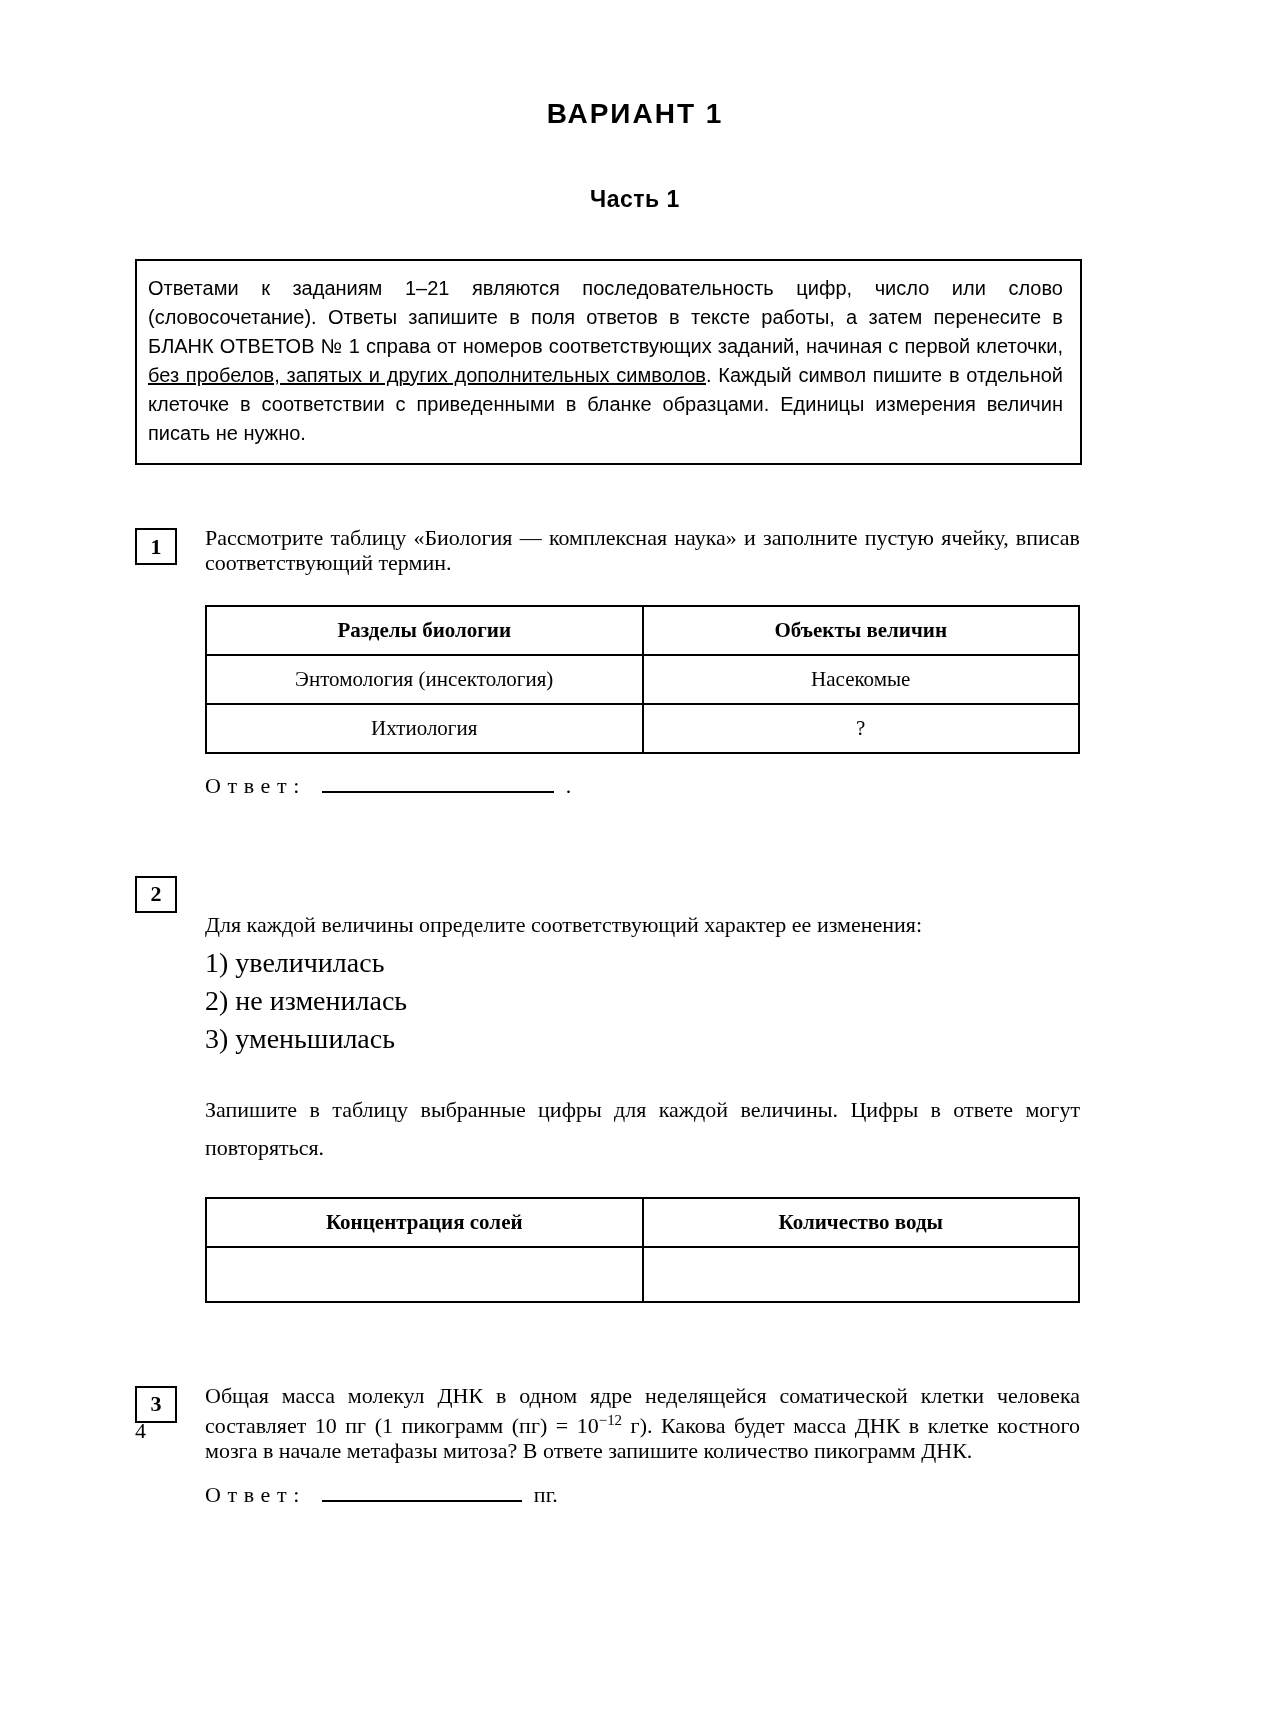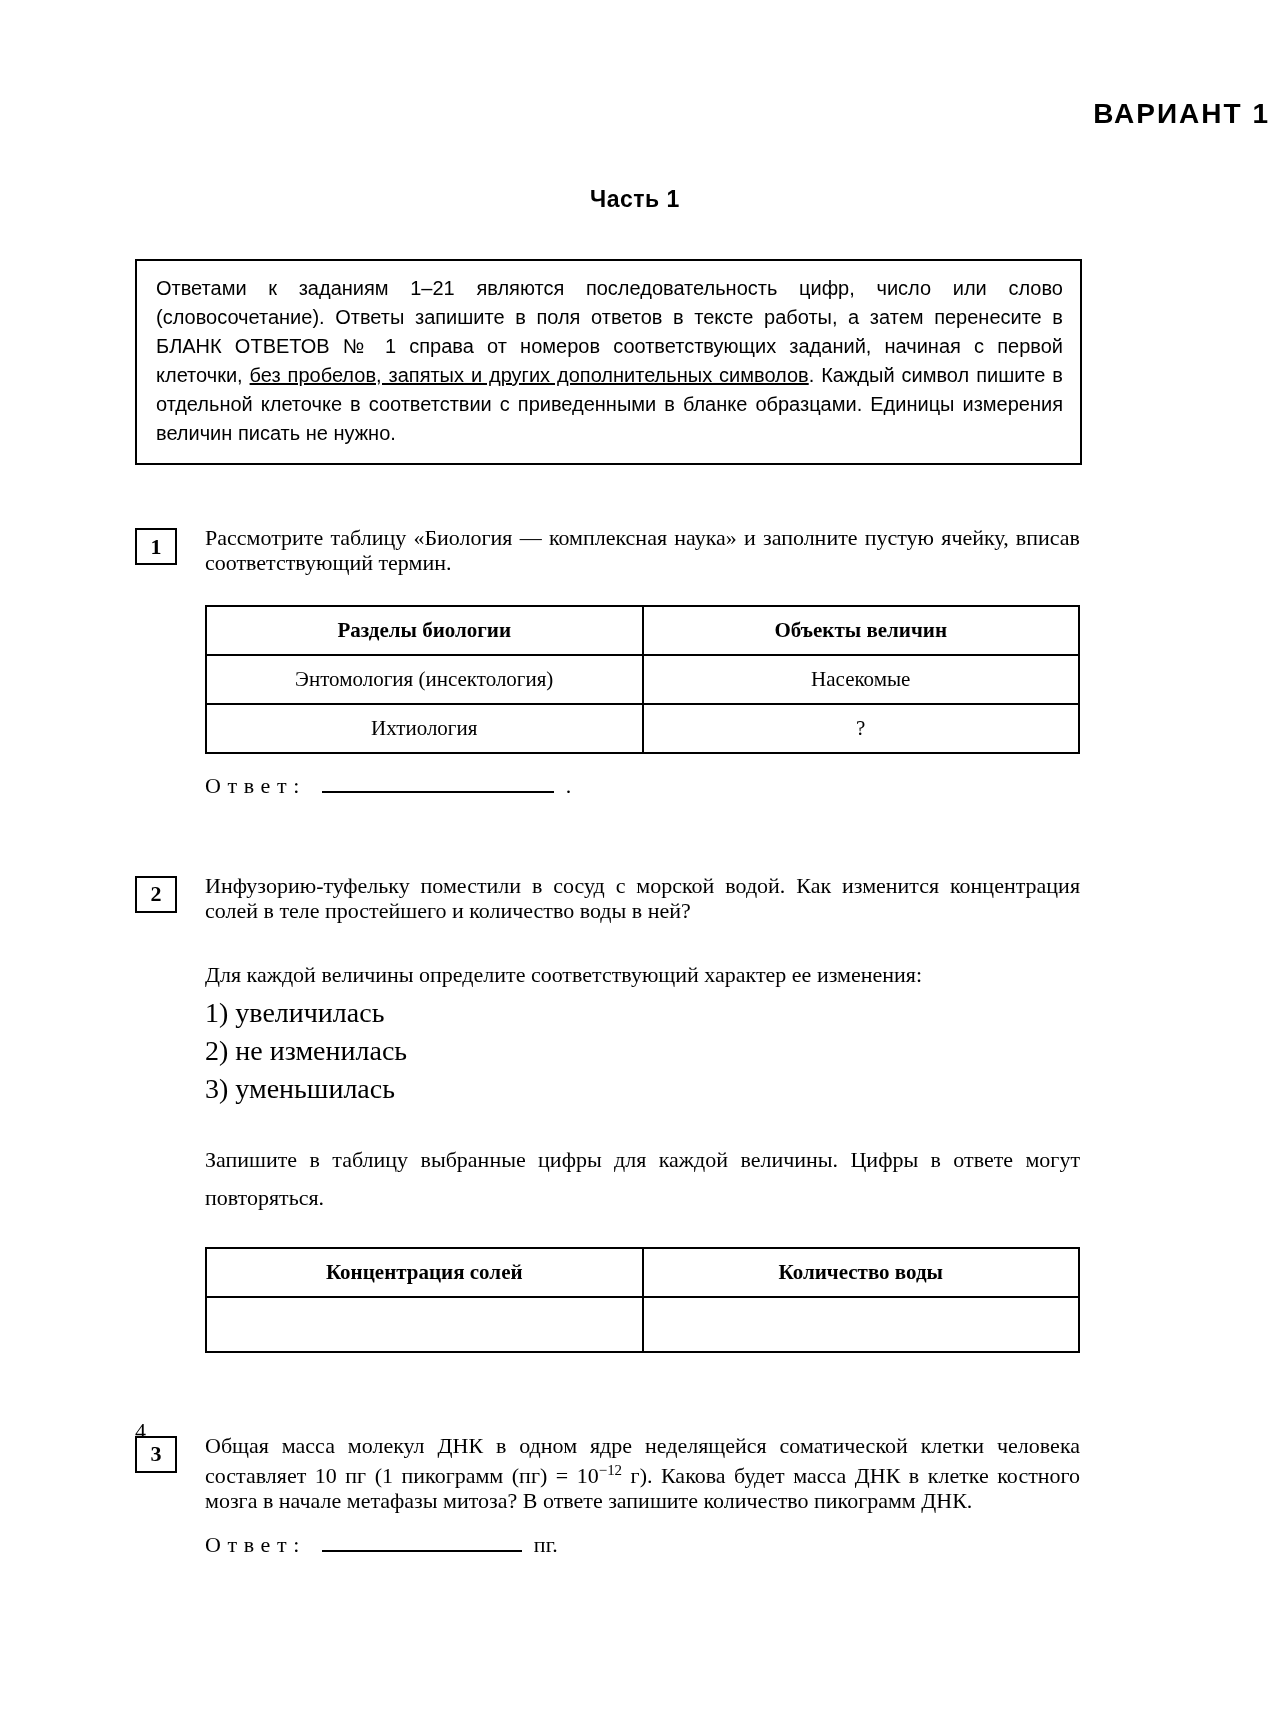--- a/index.html
+++ b/index.html
@@ -5,40 +5,40 @@
   * { margin:0; padding:0; box-sizing:border-box; }
   html,body { background:#ffffff; }
   body {
     width:1270px; height:1713px;
     position:relative;
     color:#000;
     font-family:"Liberation Serif", serif;
   }
   .variant-title {
     padding-top:98px;
-    text-align:right;
+    text-align:center;
     font-family:"Liberation Sans", sans-serif;
     font-weight:bold;
     font-size:28px;
     letter-spacing:2px;
   }
   .part-title {
     margin-top:56px;
     text-align:center;
     font-family:"Liberation Sans", sans-serif;
     font-weight:bold;
     font-size:23px;
     letter-spacing:0.5px;
   }
   .instr-box {
     margin-left:135px;
     margin-top:46px;
     width:947px;
     border:2px solid #000;
-    padding:13px 17px 15px 19px;
+    padding:13px 17px 15px 11px;
     font-family:"Liberation Sans", sans-serif;
     font-size:20px;
     line-height:29px;
     text-align:justify;
   }
   .instr-box .ul { text-decoration:underline; }
   .question {
     margin-left:135px;
     width:947px;
   }
@@ -145,21 +145,20 @@
       <div class="answer-line">
         <span class="answer-label">Ответ:</span><span class="blank blank-w230"></span><span>.</span>
       </div>
     </div>
   </section>
 
   <section class="question q2">
     <div class="qhead">
       <div class="qnum">2</div>
       <div class="qbody">
-        <p class="qtext">Инфузорию-туфельку поместили в сосуд с морской водой. Как изменится концентрация солей в теле простейшего и количество воды в ней?</p>
         <p class="qpara mt26">Для каждой величины определите соответствующий характер ее изменения:</p>
         <div class="options">
           <div>1) увеличилась</div>
           <div>2) не изменилась</div>
           <div>3) уменьшилась</div>
         </div>
         <p class="qpara mt26">Запишите в таблицу выбранные цифры для каждой величины. Цифры в ответе могут повторяться.</p>
       </div>
     </div>
     <div class="indented">

